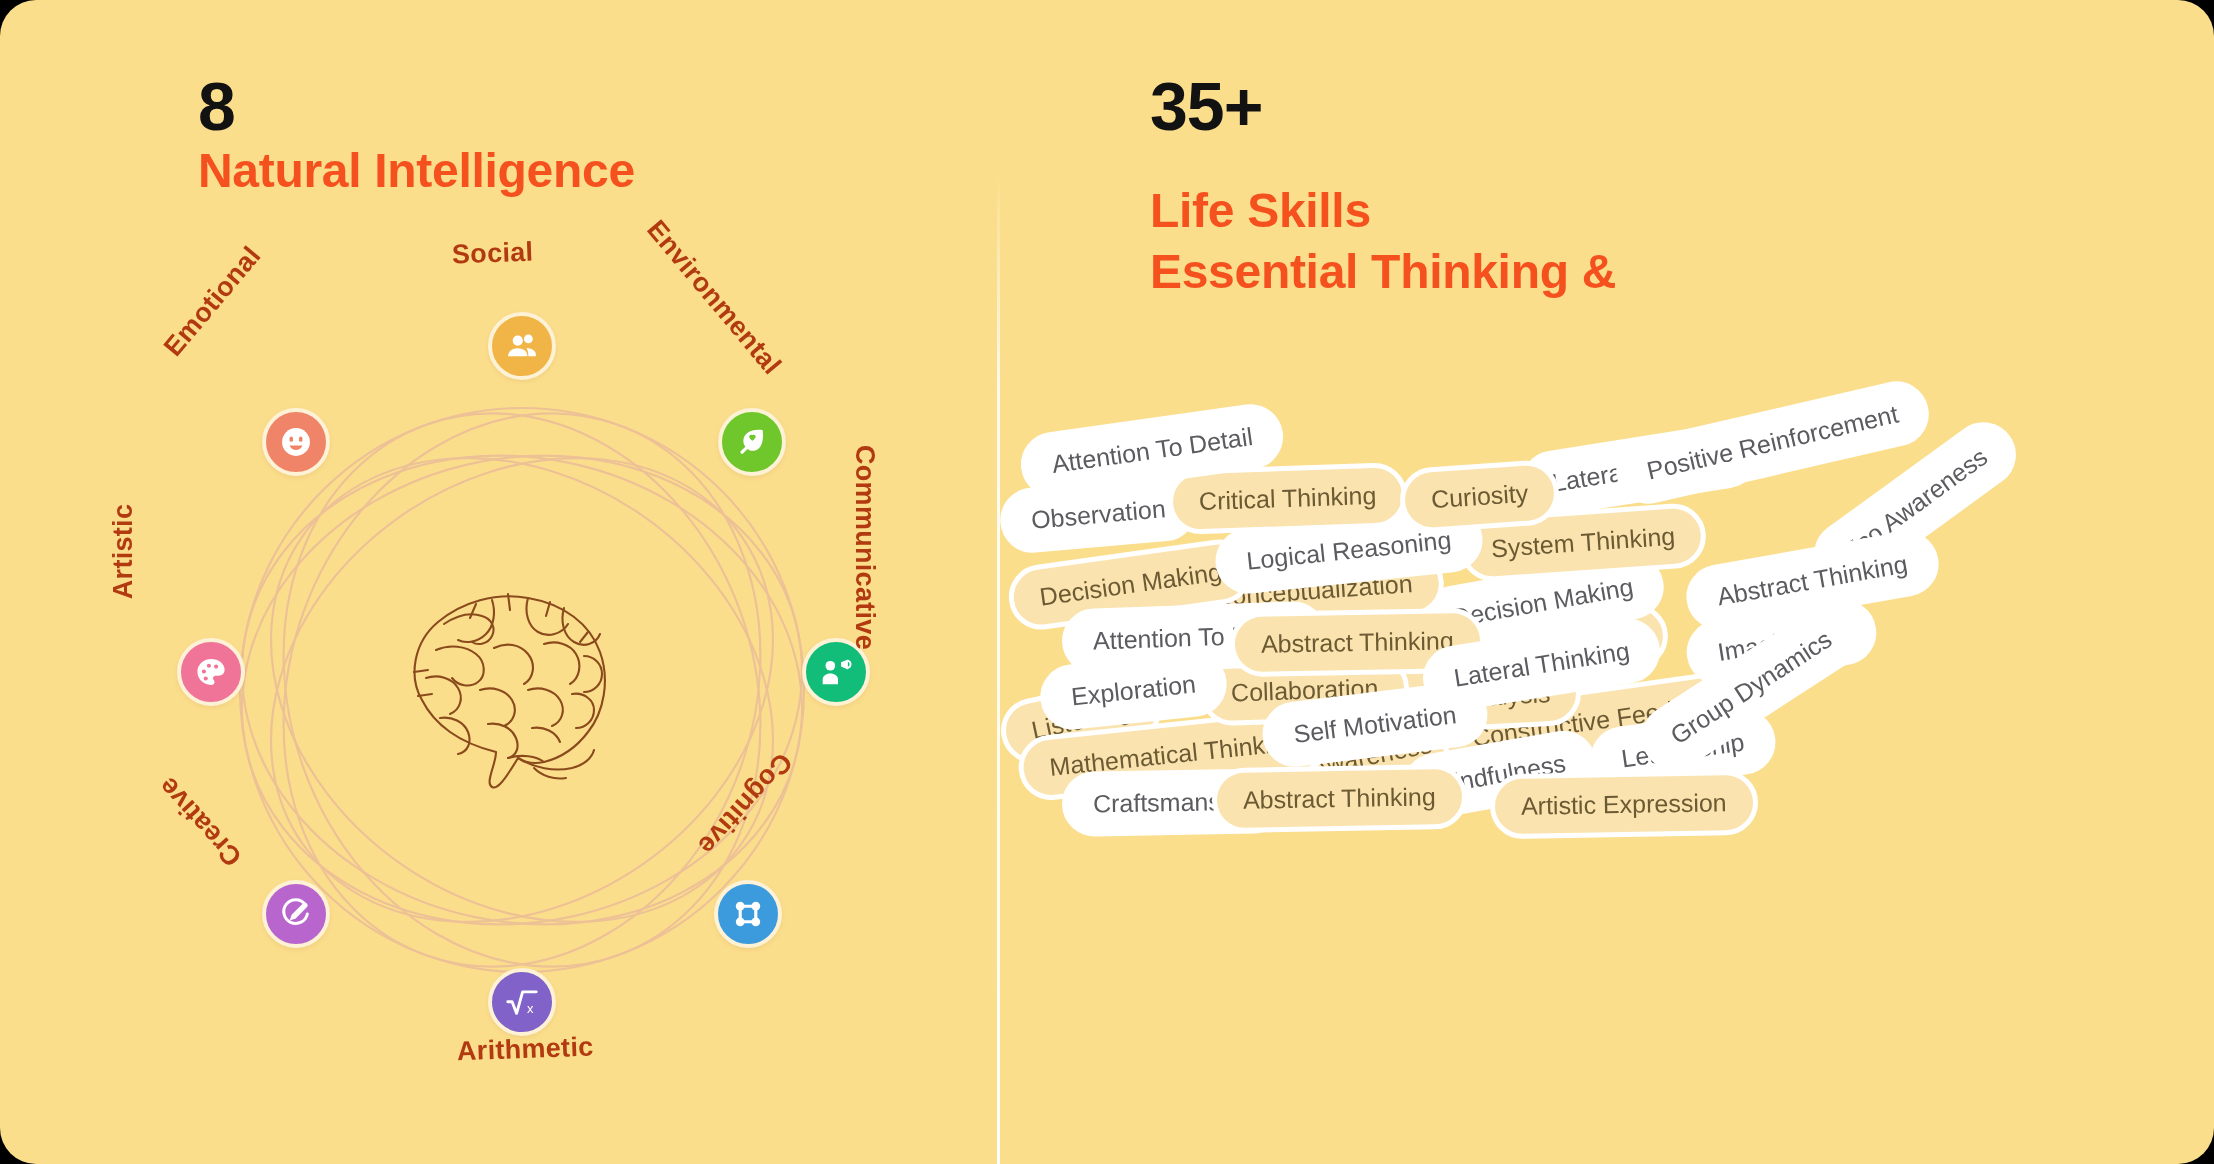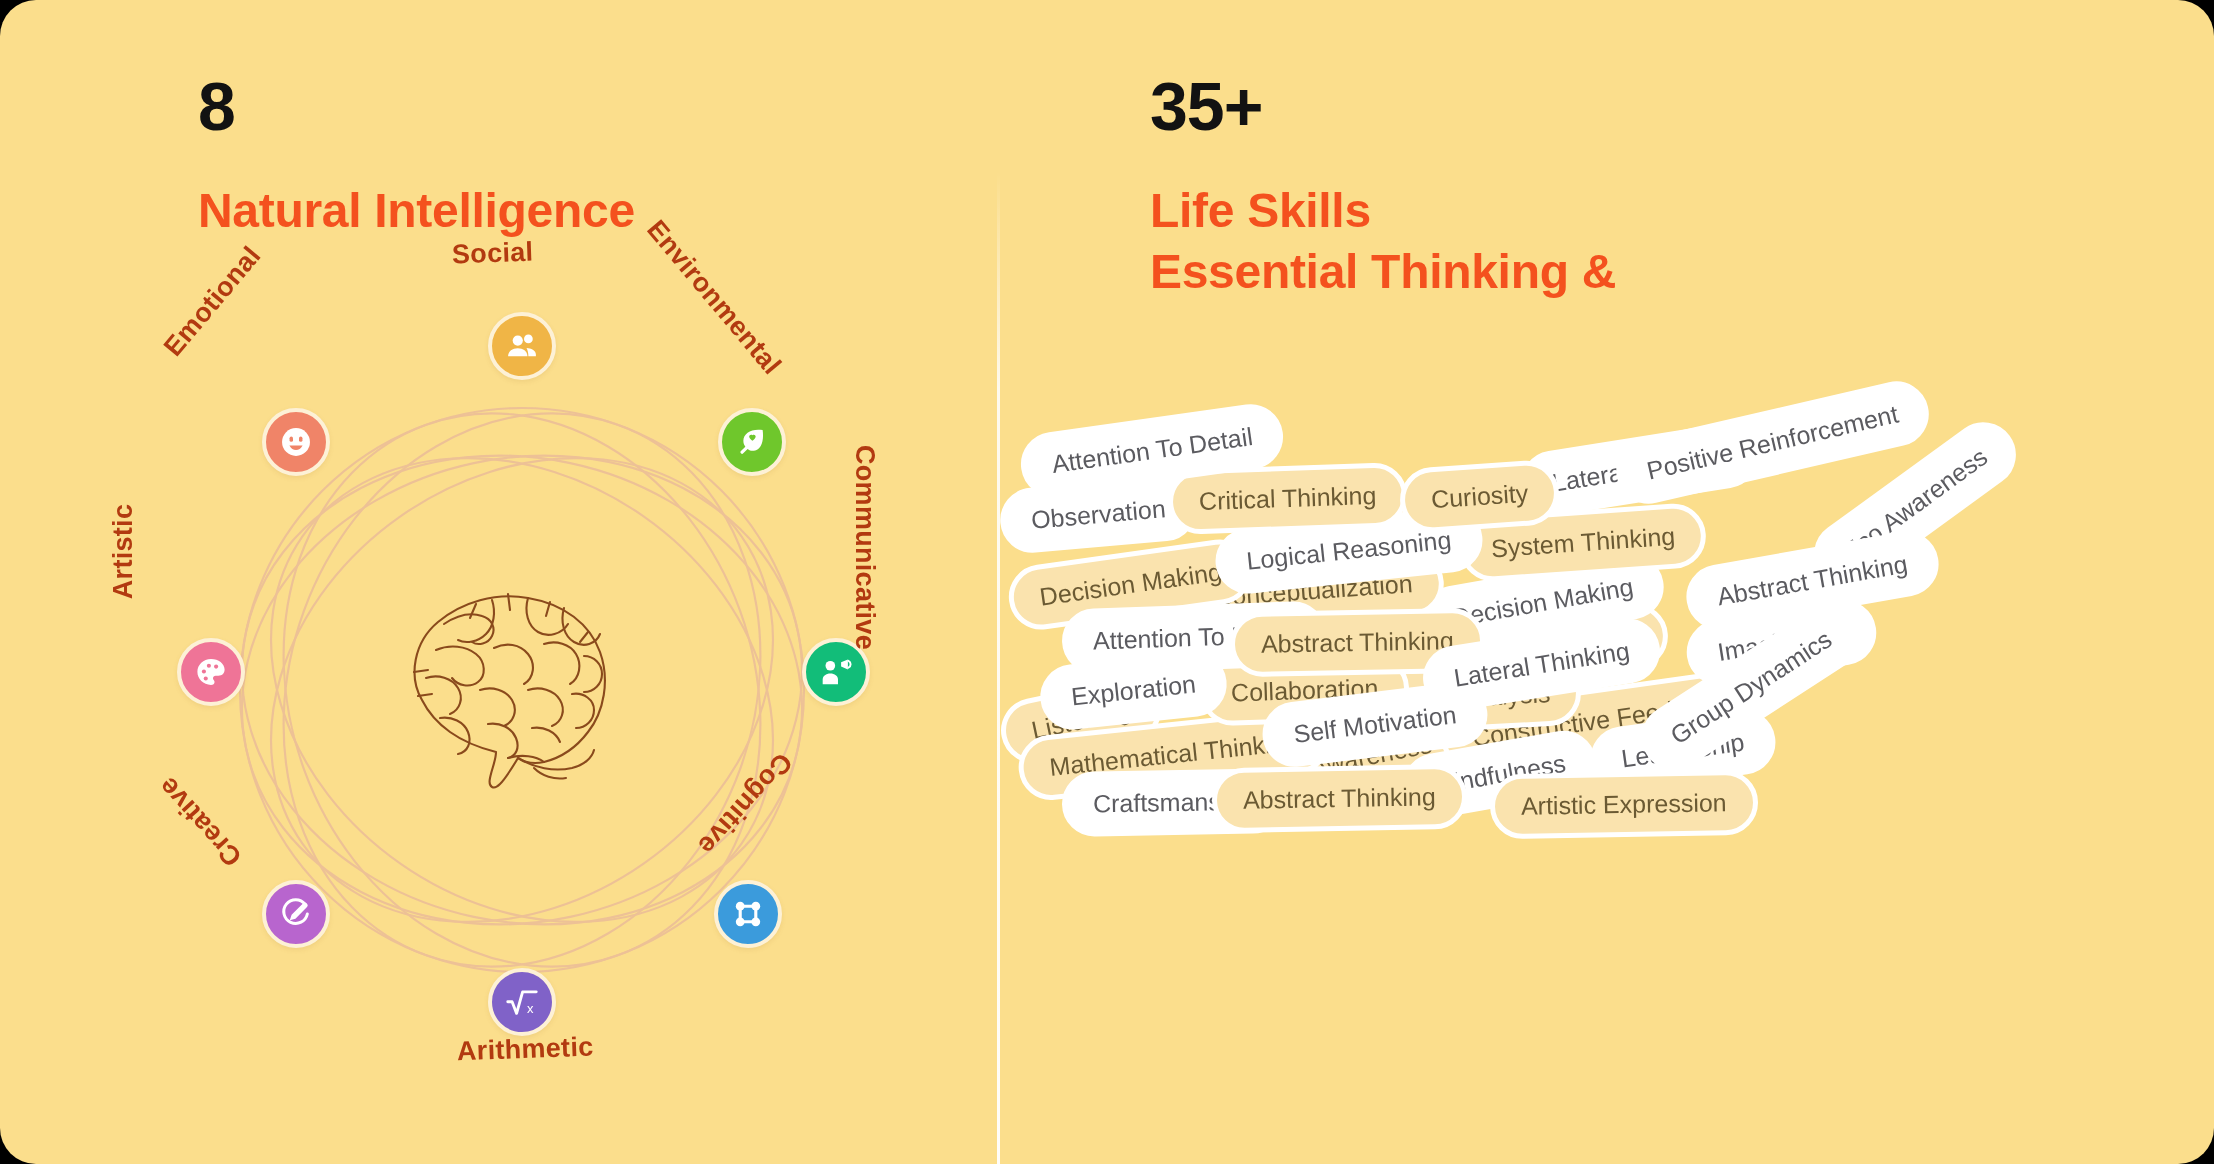--- a/index.html
+++ b/index.html
@@ -21,21 +21,21 @@
   .bignum{
     font-size:68px; font-weight:700; color:#121212;
     letter-spacing:-1px; line-height:1;
   }
   .subtitle{
     font-size:48px; font-weight:700; color:#F4511E;
     line-height:1.28; letter-spacing:-.3px;
   }
 
   #left-panel{left:198px; top:72px;}
-  #left-panel .subtitle{margin-top:40px;}
+  #left-panel .subtitle{}
   #right-panel{left:1133px; top:72px; width:720px;margin-left:17px;}
   #right-panel .subtitle{margin-top:40px;}
 
   
   #orbit-wrap{position:absolute; left:152px; top:320px; width:740px; height:740px;}
   #orbit-svg{position:absolute; left:0; top:0;}
 
   .node{
     position:absolute; width:68px; height:68px; border-radius:50%;
     box-sizing:border-box; border:4px solid #FDF1D6;

